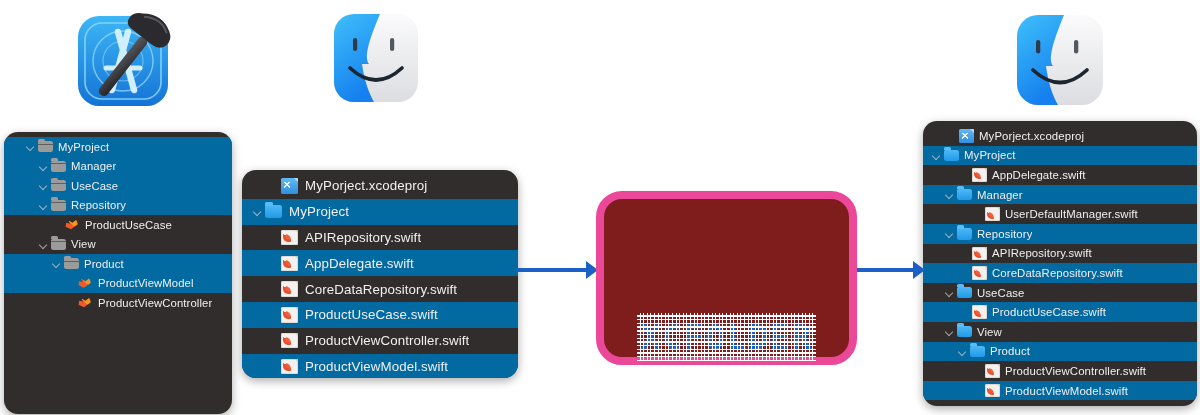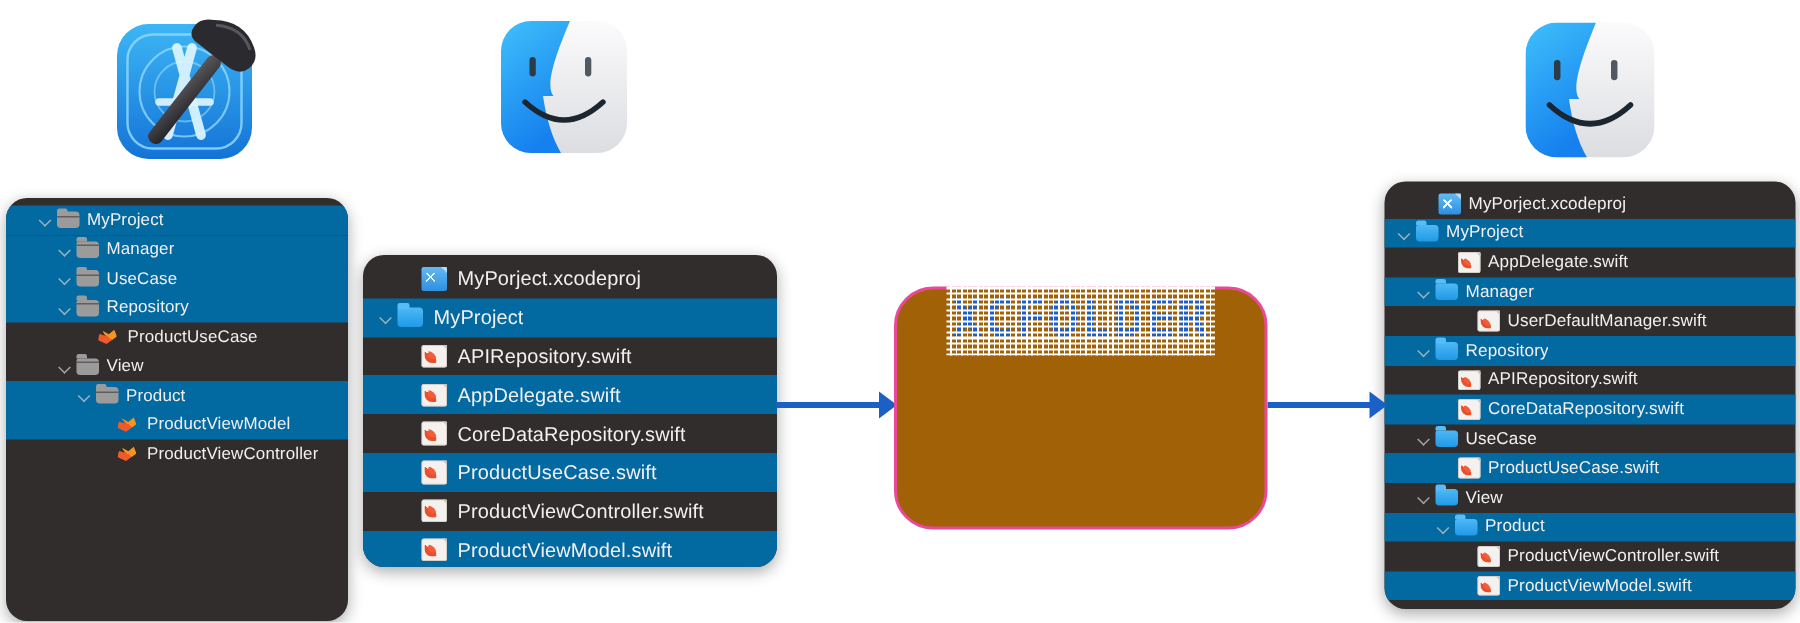--- a/index.html
+++ b/index.html
@@ -101,22 +101,22 @@
   .ico.xcapp::after{content:"";position:absolute;left:3.5px;top:2px;width:6px;height:9px;
      background:
         linear-gradient(16deg,transparent 40%,#ffffff 40%,#ffffff 58%,transparent 58%),
         linear-gradient(-16deg,transparent 40%,#ffffff 40%,#ffffff 58%,transparent 58%);}
 
   .label{overflow:hidden;text-overflow:clip;letter-spacing:.1px;}
 
   
   .xcbox{
     position:absolute;left:596px;top:191px;width:245px;height:158px;
-    border:2px solid #ec4899;border-radius:26px;background:#a16207;
-    display:flex;align-items:flex-start;justify-content:center;
+    border:8px solid #ec4899;border-radius:26px;background:#7f1d1d;
+    display:flex;align-items:flex-end;justify-content:center;
   }
   .xcbox-label{
     font-family:"DejaVu Sans Mono","Liberation Mono",monospace;
     font-size:34px;font-weight:700;color:#1d5fc6;letter-spacing:1px;
     -webkit-text-stroke:0.2px #1d5fc6;
     background-image:repeating-linear-gradient(to bottom,
         rgba(255,255,255,0) 0px,rgba(255,255,255,0) 2.4px,
         #ffffff 2.4px,#ffffff 3.6px);
     -webkit-background-clip:text;
     background-clip:text;

